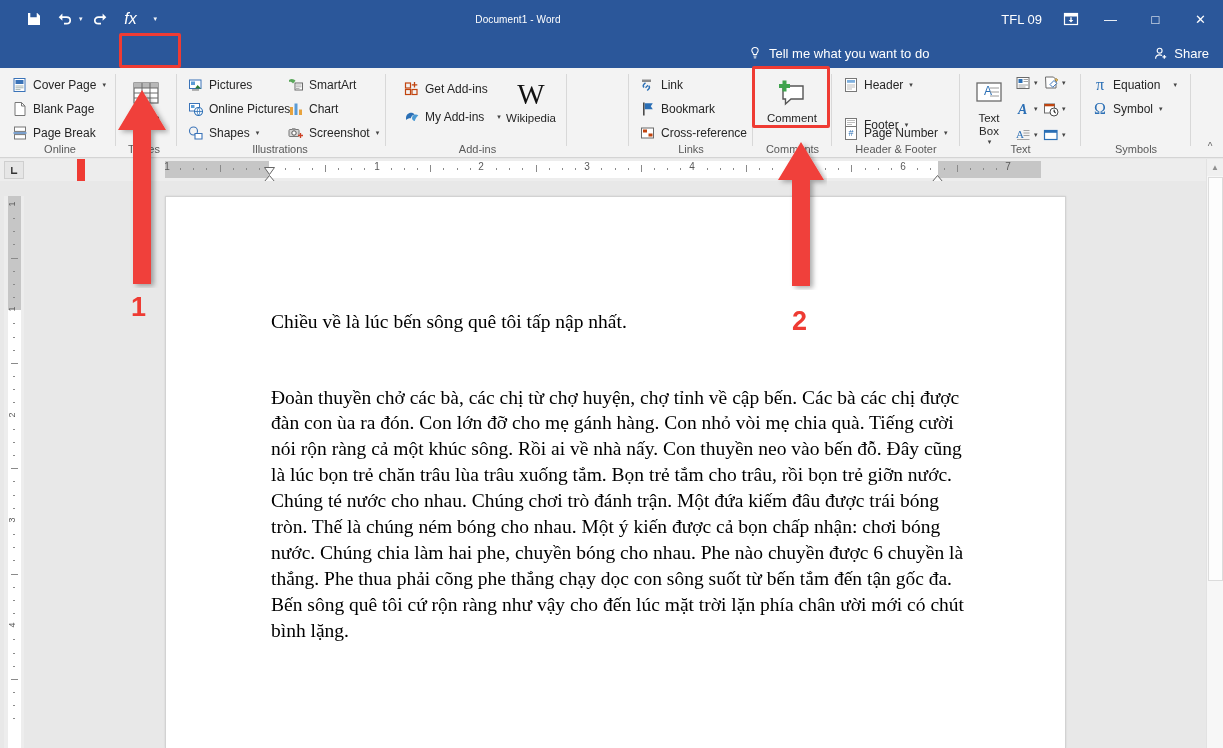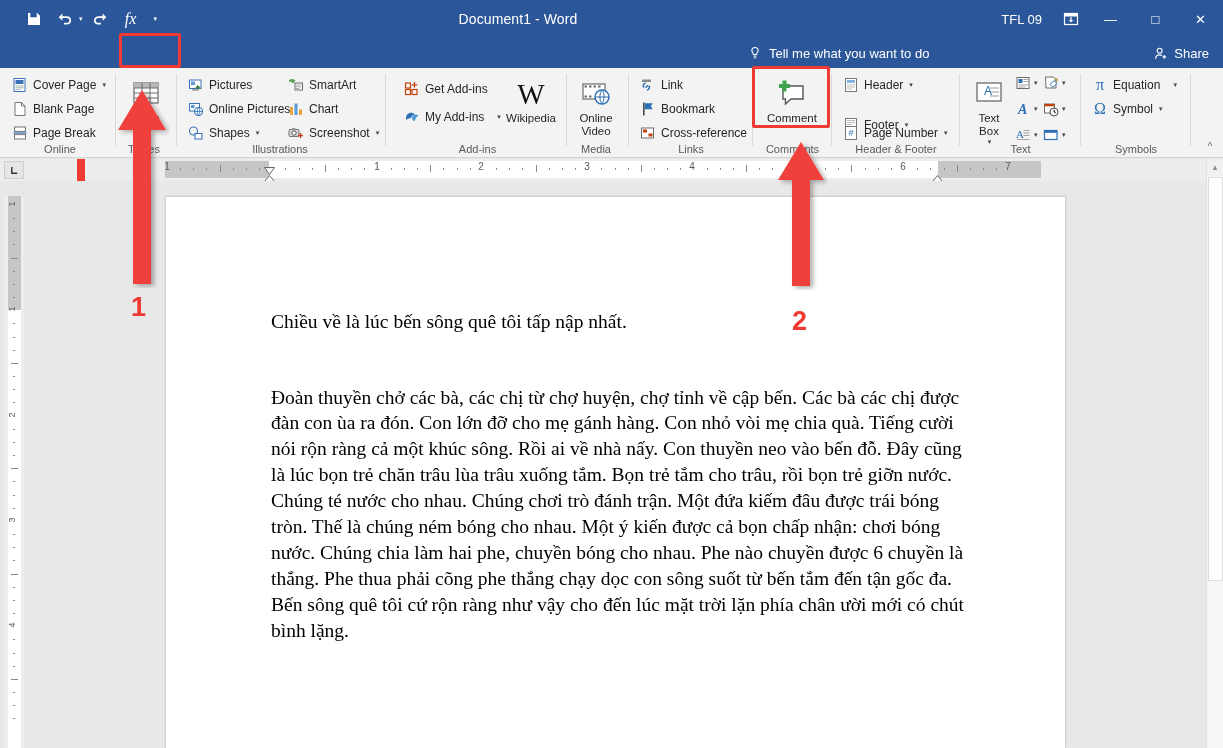--- a/index.html
+++ b/index.html
@@ -18,21 +18,21 @@
   }
   .qat { position:absolute; left:20px; top:0; height:38px; display:flex; align-items:center; gap:3px; }
   .qat-btn {
     width:28px; height:28px; display:flex; align-items:center; justify-content:center;
     color:#fff; font-size:15px; line-height:1; border-radius:2px;
   }
   .qat-caret { font-size:7px; margin-left:-3px; opacity:.95; }
   .title-center {
     position:absolute; left:0; top:0; width:1036px; height:38px;
     display:flex; align-items:center; justify-content:center;
-    font-size:14px; letter-spacing:.1px; color:#fff;
+    font-size:10px; letter-spacing:.1px; color:#fff;
   }
   .tb-right { position:absolute; right:0; top:0; height:38px; display:flex; align-items:center; }
   .user-name { font-size:13px; margin-right:12px; color:#fff;margin-left:24px; }
   .ribbon-opts { width:34px; height:30px; display:flex; align-items:center; justify-content:center; color:#fff; }
   .wbtn { width:45px; height:38px; display:flex; align-items:center; justify-content:center; color:#fff; font-size:13px; }
 
   
   .tabstrip {
     position:absolute; left:0; top:38px; width:1223px; height:30px;
     background:#2b579a;
@@ -179,21 +179,21 @@
           </svg>
       </div>
       <span class="qat-caret">▾</span>
       <div class="qat-btn" title="Redo">
         <svg class="ic" viewBox="0 0 16 16" width="16" height="16">
             <path fill="none" stroke="#fff" stroke-width="1.7" d="M11.7 6.2H6.5C4.3 6.2 2.8 7.5 2.8 9.4c0 2 1.6 3.2 3.7 3.2H9"></path>
             <path fill="#fff" d="M10.6 2.6l3.7 3.6-3.7 3.6z"></path>
           </svg>
       </div>
       <div class="qat-btn" title="Formula">
-        <span style="font-family:Liberation Serif, serif; font-style:italic; font-size:16px;">fx</span>
+        <span style="font-family:Liberation Sans, sans-serif; font-style:italic; font-size:16px;">fx</span>
       </div>
       <span class="qat-caret" style="margin-left:6px;">▾</span>
     </div>
 
     <div class="tb-right">
       <span class="user-name">TFL 09</span>
       <div class="ribbon-opts">
         <svg viewBox="0 0 16 16" width="16" height="16">
             <rect x="1.5" y="2.5" width="13" height="11" fill="none" stroke="#fff" stroke-width="1.2"></rect>
             <rect x="1.5" y="2.5" width="13" height="3" fill="#fff"></rect>
@@ -352,39 +352,20 @@
         <span class="caret" style="margin-left:8px;">▾</span>
       </div>
       <div class="big-item" style="position:absolute;left:110px;top:6px;width:62px;">
         <span style="font-family:'Liberation Serif',serif;font-size:29px;line-height:32px;color:#111;">W</span>
         <span class="big-lbl">Wikipedia</span>
       </div>
       <div class="group-label">Add-ins</div>
     </div>
     <div class="group-sep" style="left:566px;"></div>
 
-    <div class="group" style="left:568px; width:56px;">
-      <div class="big-item" style="position:absolute;left:0;top:6px;">
-        <svg class="big-ic" viewBox="0 0 32 32" width="30" height="30">
-          <rect x="3" y="6" width="22" height="15" fill="#fff" stroke="#6a6a6a" stroke-width="1.2"></rect>
-          <g fill="#6a6a6a">
-              <rect x="4.5" y="7.5" width="2.5" height="2"></rect>
-              <rect x="9" y="7.5" width="2.5" height="2"></rect>
-              <rect x="13.5" y="7.5" width="2.5" height="2"></rect>
-              <rect x="18" y="7.5" width="2.5" height="2"></rect>
-              <rect x="4.5" y="17.5" width="2.5" height="2"></rect>
-              <rect x="9" y="17.5" width="2.5" height="2"></rect>
-            </g>
-          <circle cx="22" cy="19" r="7" fill="#fff" stroke="#2b6fb5" stroke-width="1.4"></circle>
-          <path d="M15 19h14M22 12c2.8 3.8 2.8 10.2 0 14M22 12c-2.8 3.8-2.8 10.2 0 14" fill="none" stroke="#2b6fb5" stroke-width="1"></path>
-        </svg>
-        <span class="big-lbl">Online Video</span>
-      </div>
-      <div class="group-label">Media</div>
-    </div>
     <div class="group-sep" style="left:628px;"></div>
 
     <div class="group" style="left:632px; width:118px;">
       <div class="small-item" style="position:absolute;left:4px;top:6px;">
         <svg class="ic" viewBox="0 0 16 16">
             <path d="M2 2.5h9v2.5H2z" fill="#8a8a8a"></path>
             <path fill="none" stroke="#2b6fb5" stroke-width="1.4" d="M4 10.5a2.3 2.3 0 0 1 0-3.2l1.5-1.5M8.7 8.7a2.3 2.3 0 0 1 0 3.2L7.2 13.4"></path>
             <path stroke="#2b6fb5" stroke-width="1.3" d="M5.5 10.7l2.5-2.5"></path>
           </svg>
         <span>Link</span>

